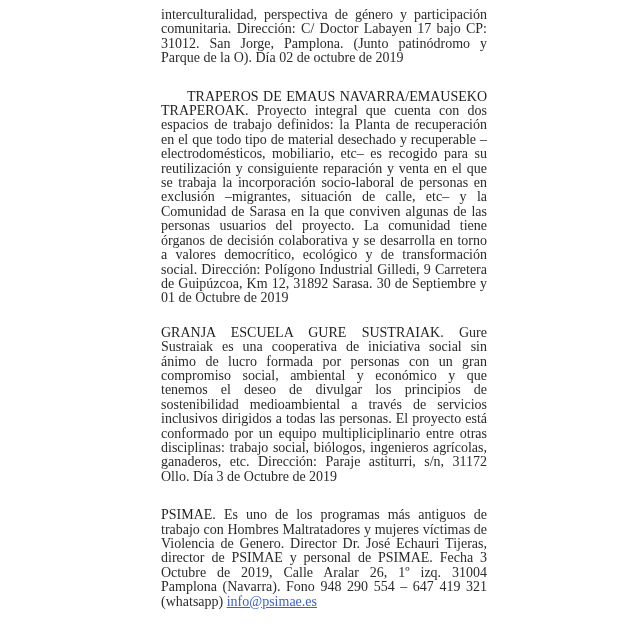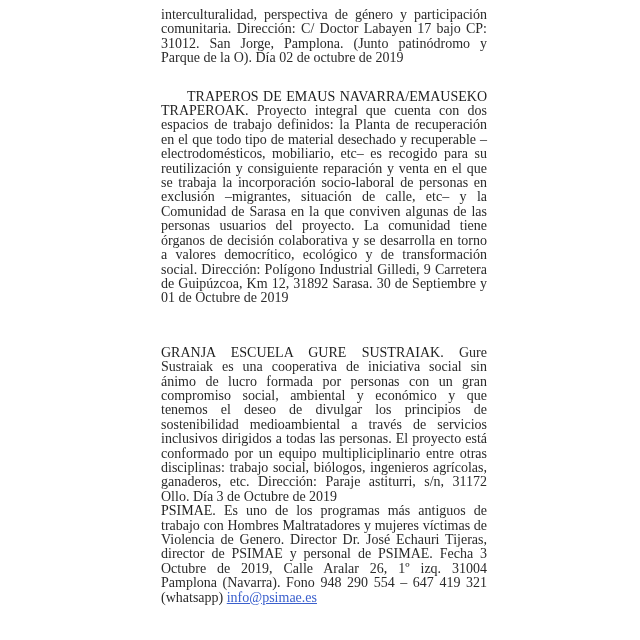--- a/index.html
+++ b/index.html
@@ -28,22 +28,22 @@
     margin: 0;
   }
   .para b {
     font-weight: normal;
     color: #1e1e1e;
   }
   .indent {
     text-indent: 26px;
   }
   .gap-1 { margin-top: 24px; }
-  .gap-2 { margin-top: 40px; }
-  .gap-3 { }
+  .gap-2 { margin-top: 20px; }
+  .gap-3 { margin-top: 24px; }
   .link {
     color: #3a5fcd;
     text-decoration: underline;
   }
 </style>
 </head>
 <body>
 
 <div class="page">
 

